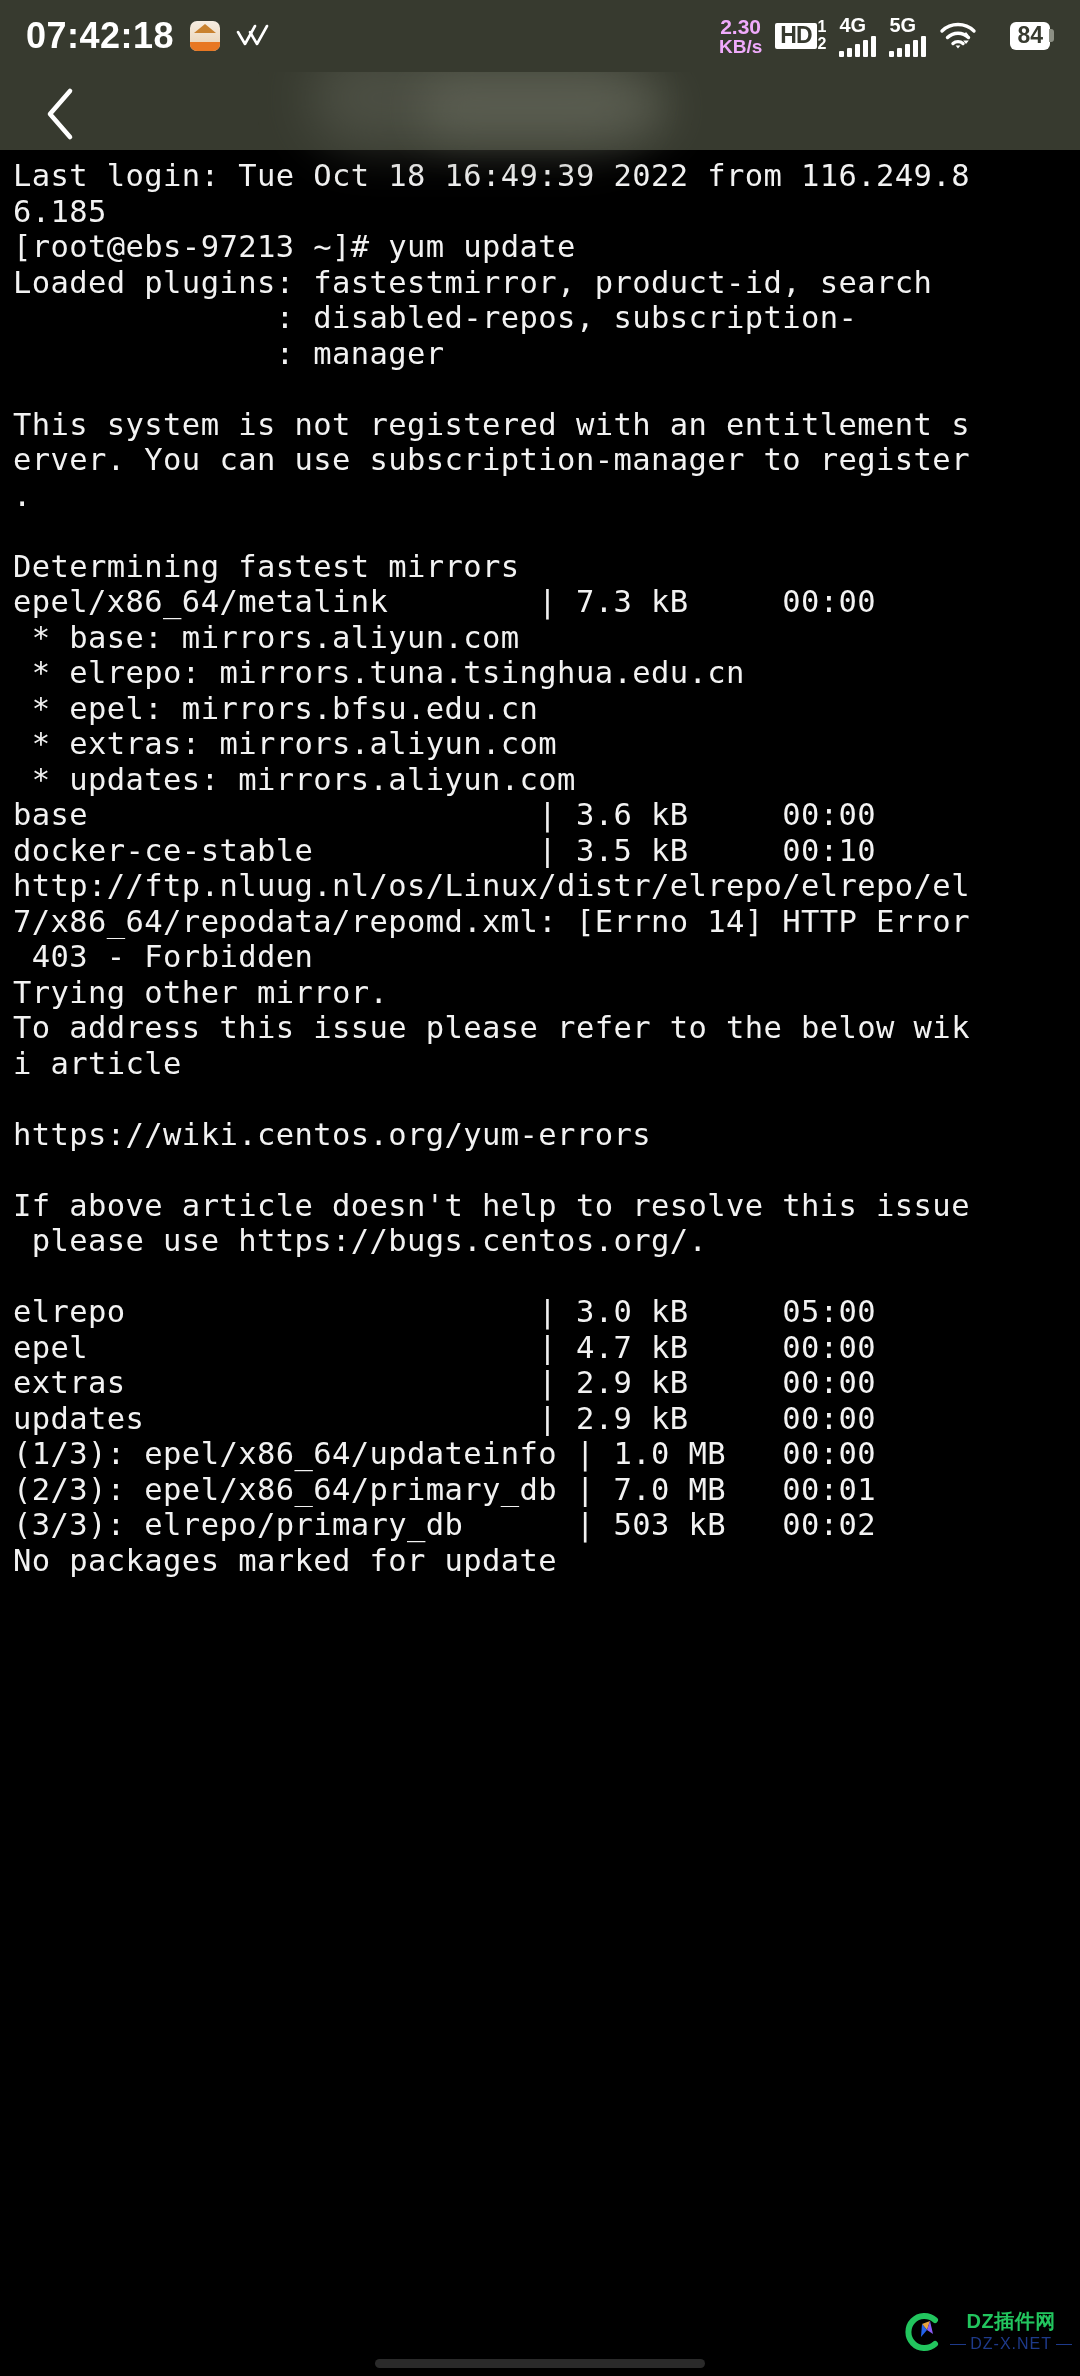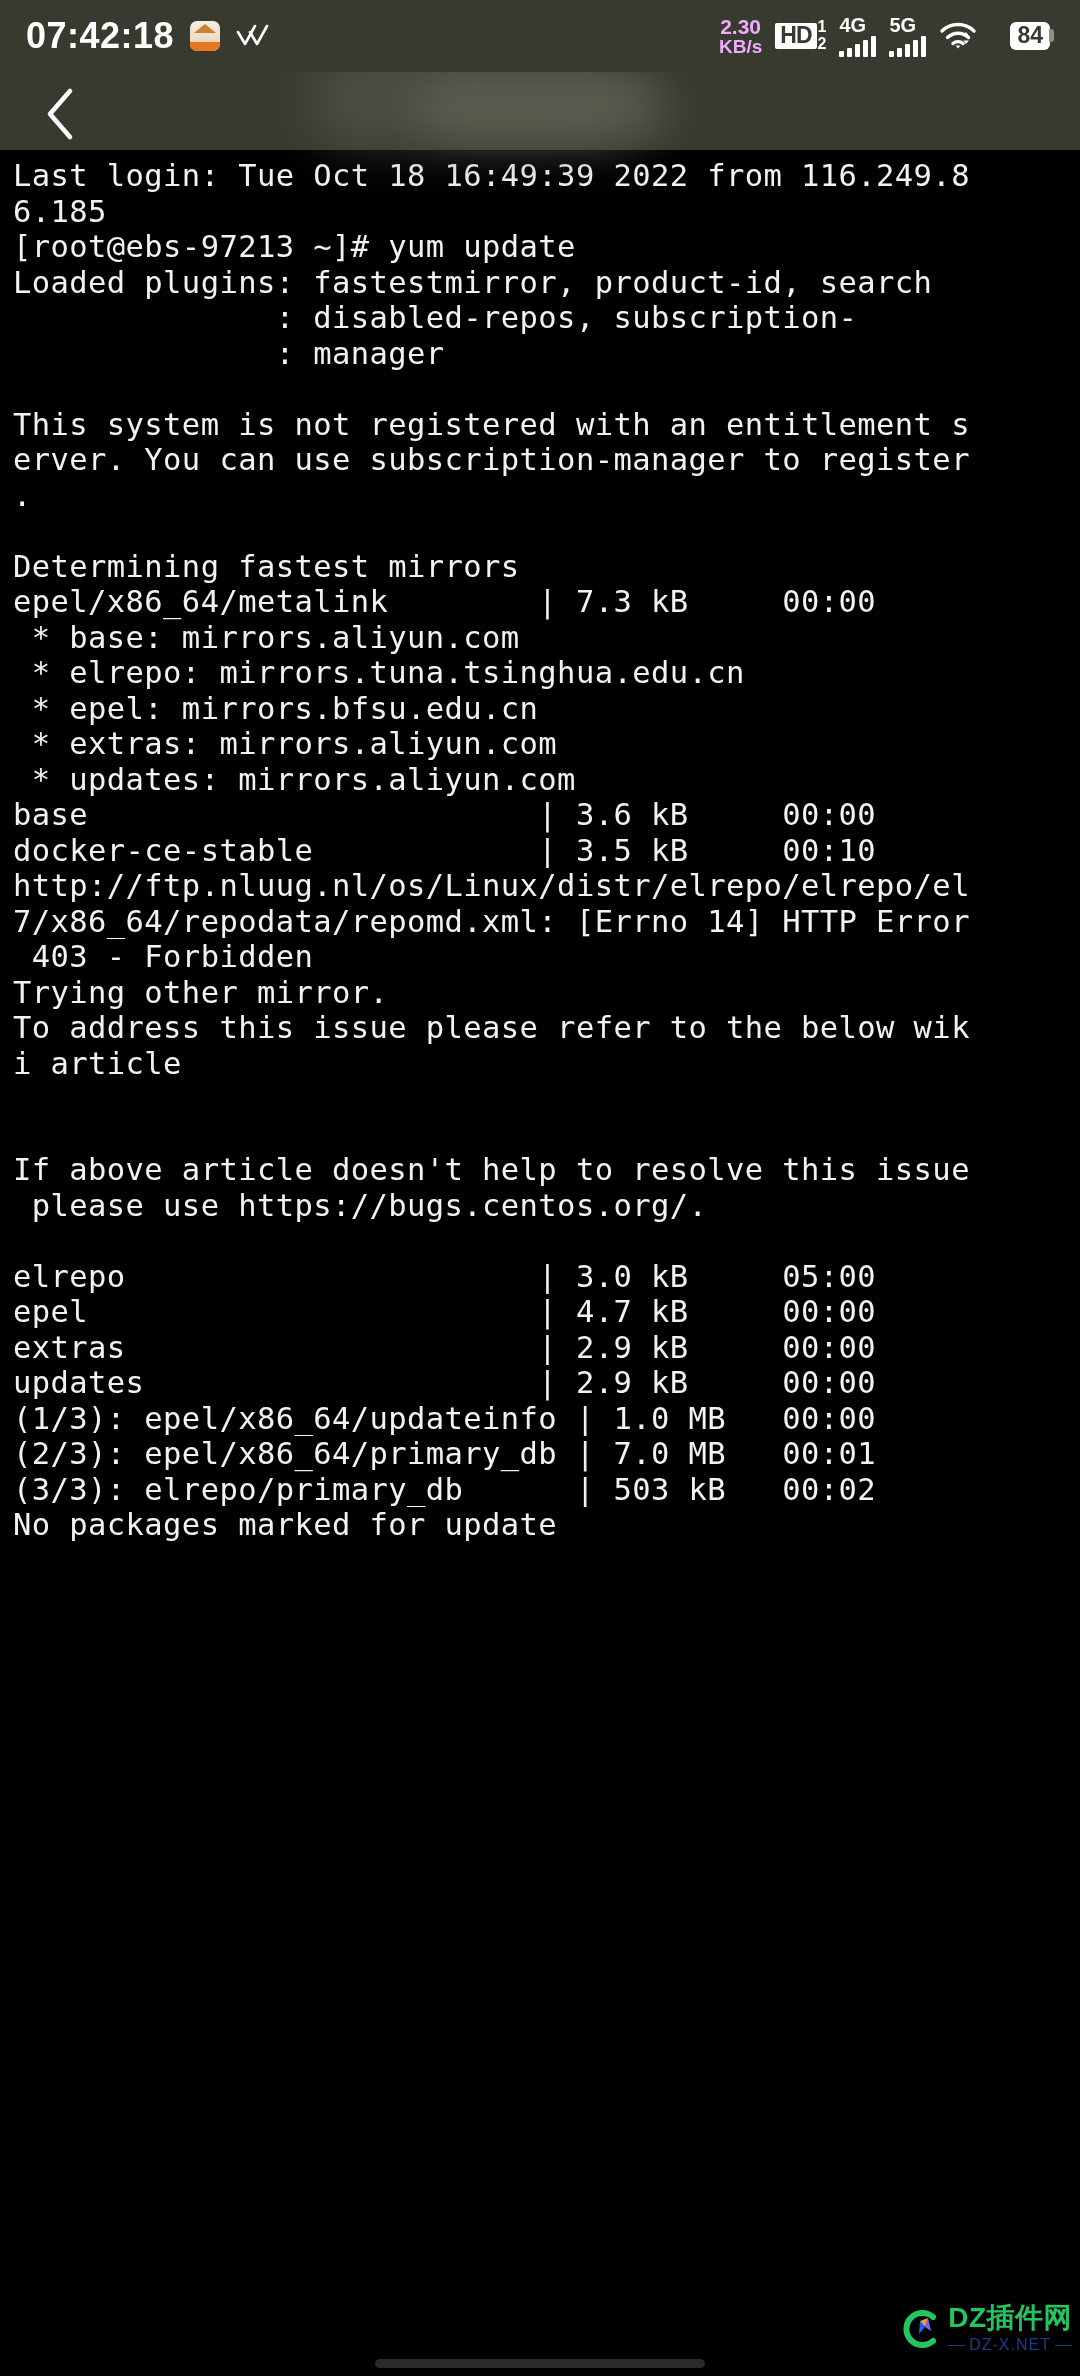--- a/index.html
+++ b/index.html
@@ -136,21 +136,21 @@
   
   .watermark{
     position:absolute; right:8px; bottom:22px;
     display:flex; align-items:center; gap:6px;
     z-index:8; pointer-events:none;
   }
   .wm-mark{ position:relative; width:44px; height:44px; }
   .wm-text{ display:flex; flex-direction:column; align-items:center; }
   .wm-title{
     color:#22c55e; font-family:"Liberation Sans", sans-serif;
-    font-size:28px; font-weight:700; line-height:1; letter-spacing:0.5px;
+    font-size:20px; font-weight:700; line-height:1; letter-spacing:0.5px;
   }
   .wm-sub{
     color:#1e3a8a; font-family:"Liberation Sans", sans-serif;
     font-size:16px; letter-spacing:1px; margin-top:4px;
     display:flex; align-items:center; gap:4px; width:100%;
     justify-content:center;
   }
   .wm-sub .rule{ flex:1; height:1px; background:#1e3a8a; min-width:16px; }
 
   
@@ -267,20 +267,21 @@
     <div class="tline"> * updates: mirrors.aliyun.com</div>
     <div class="tline">base                        | 3.6 kB     00:00</div>
     <div class="tline">docker-ce-stable            | 3.5 kB     00:10</div>
     <div class="tline">http://ftp.nluug.nl/os/Linux/distr/elrepo/elrepo/el</div>
     <div class="tline">7/x86_64/repodata/repomd.xml: [Errno 14] HTTP Error</div>
     <div class="tline"> 403 - Forbidden</div>
     <div class="tline">Trying other mirror.</div>
     <div class="tline">To address this issue please refer to the below wik</div>
     <div class="tline">i article</div>
     <div class="tline blank"></div>
+    <div class="tline">https://wiki.centos.org/yum-errors</div>
     <div class="tline blank"></div>
     <div class="tline">If above article doesn't help to resolve this issue</div>
     <div class="tline"> please use https://bugs.centos.org/.</div>
     <div class="tline blank"></div>
     <div class="tline">elrepo                      | 3.0 kB     05:00</div>
     <div class="tline">epel                        | 4.7 kB     00:00</div>
     <div class="tline">extras                      | 2.9 kB     00:00</div>
     <div class="tline">updates                     | 2.9 kB     00:00</div>
     <div class="tline">(1/3): epel/x86_64/updateinfo | 1.0 MB   00:00</div>
     <div class="tline">(2/3): epel/x86_64/primary_db | 7.0 MB   00:01</div>

